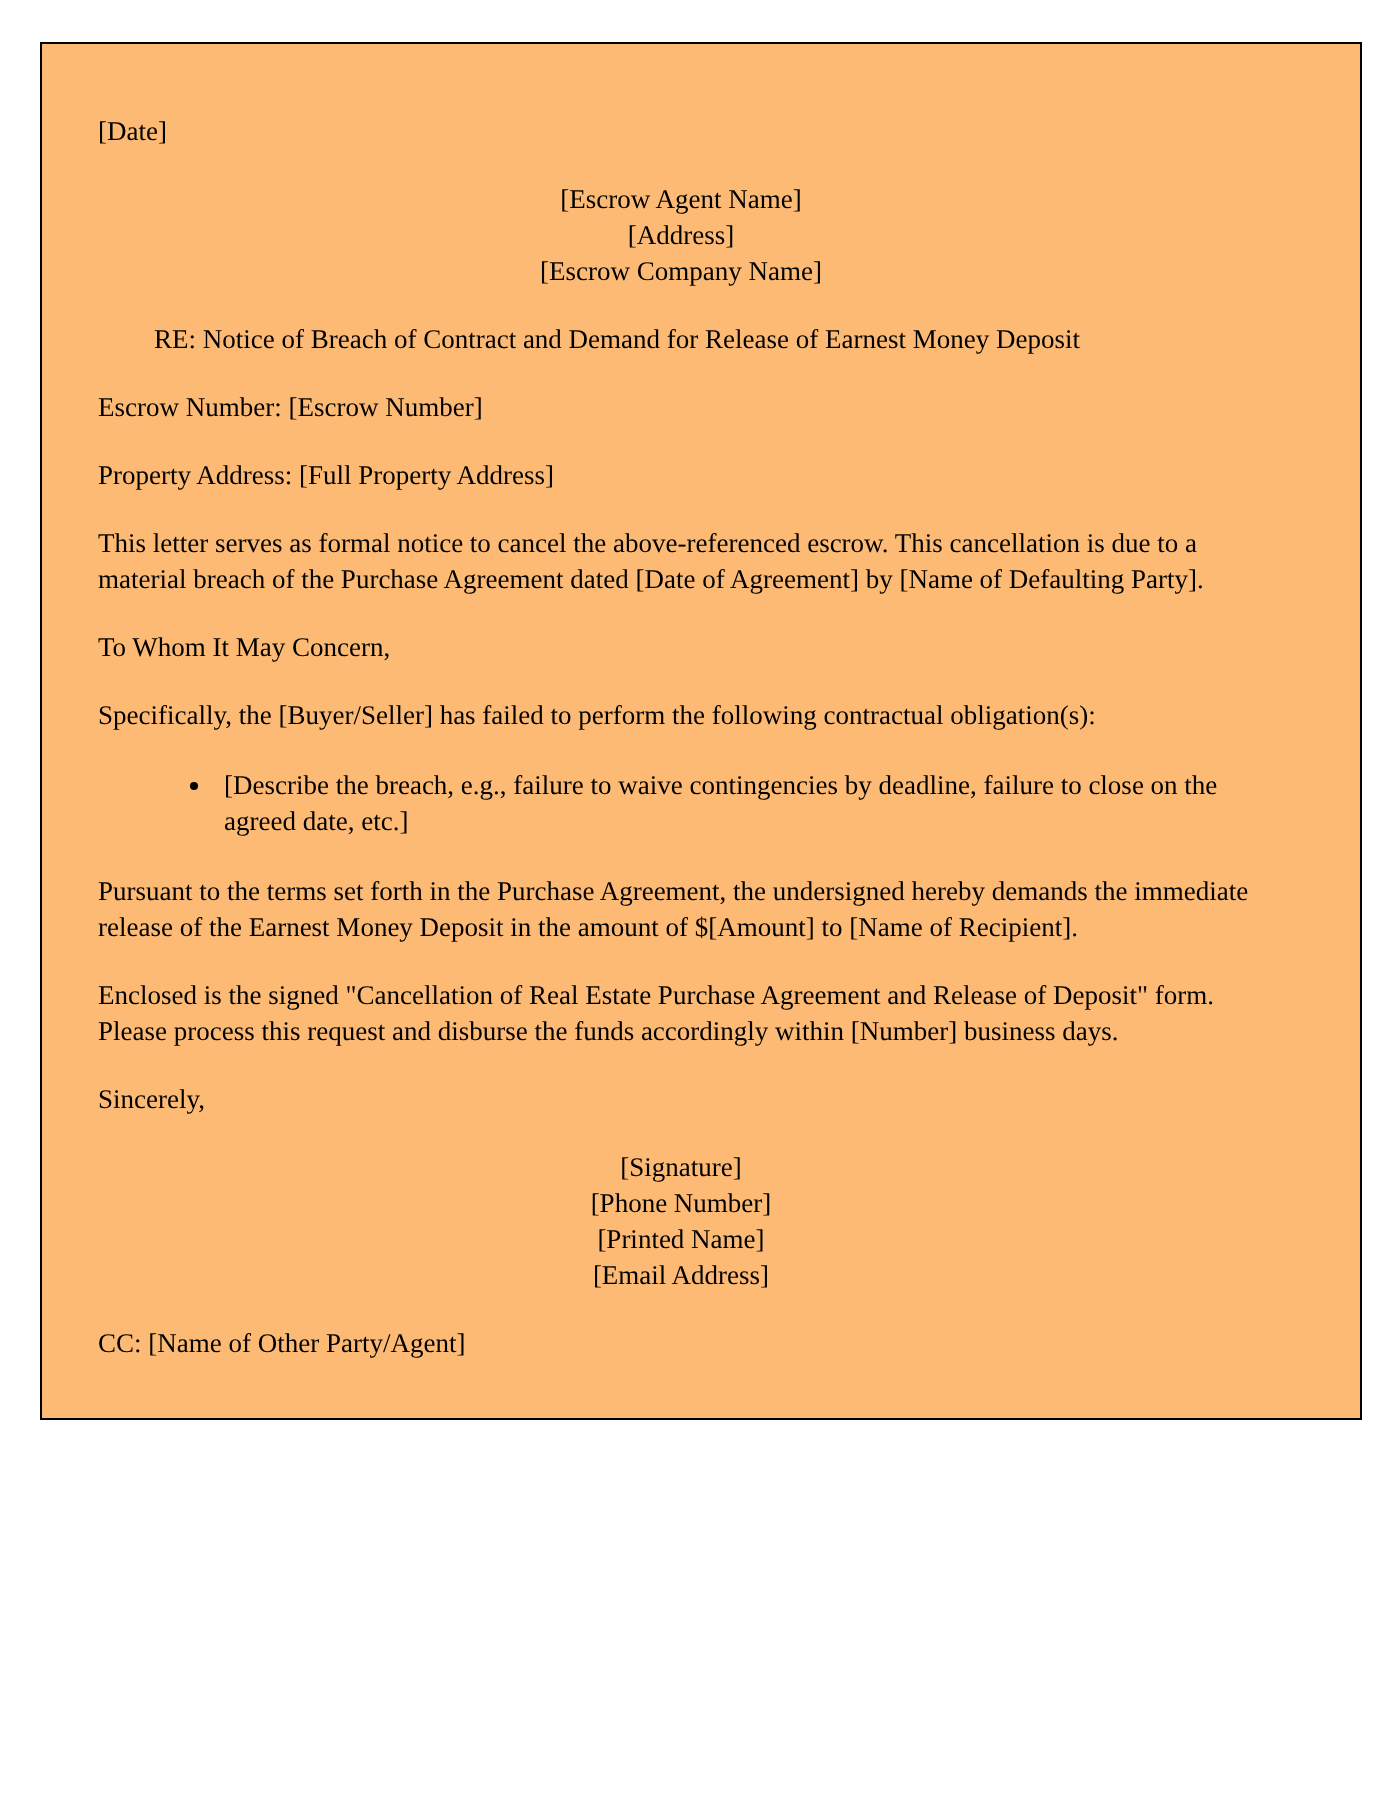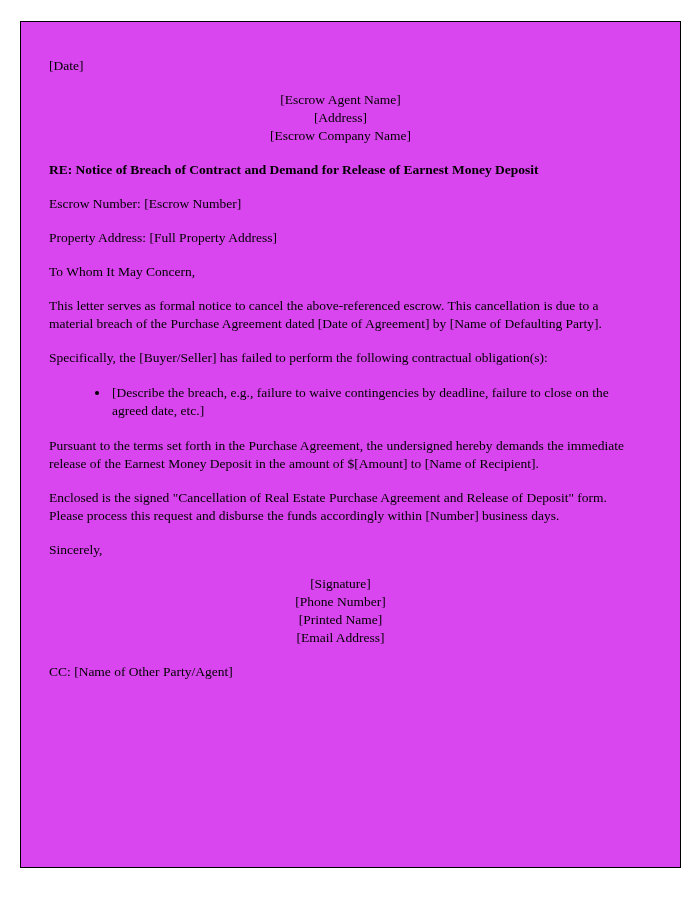--- a/index.html
+++ b/index.html
@@ -13,41 +13,42 @@
       position: relative;
       font-family: "Liberation Serif", serif;
       color: #000000;
       -webkit-font-smoothing: antialiased;
     }
     .page {
       position: absolute;
       left: 20px;
       top: 21px;
       width: 661px;
-      height: 847px;
+      height: 689px;
       box-sizing: border-box;
       border: 1px solid #000000;
-      background: #d946ef;
+      background: #fdba74;
       padding: 35px 48px 0 28px;
       overflow: hidden;
     }
     .line, .para {
       font-size: 13.5px;
       line-height: 18px;
       margin: 0 0 16px 0;
     }
     .block {
       margin: 0 0 16px 0;
     }
     .block .line {
       margin: 0;
       text-align: center;
     }
     .subject {
-      font-weight: bold;
+      font-weight: normal;
+      margin-left: 28px;
     }
     ul.bullet-list {
       margin: 0 0 16px 0;
       padding: 0 0 0 44px;
       list-style-type: disc;
     }
     ul.bullet-list li {
       font-size: 13.5px;
       line-height: 18px;
       margin: 17px;
@@ -66,23 +67,23 @@
     <p class="line">[Address]</p>
     <p class="line">[Escrow Company Name]</p>
   </div>
 
   <p class="para subject">RE: Notice of Breach of Contract and Demand for Release of Earnest Money Deposit</p>
 
   <p class="para">Escrow Number: [Escrow Number]</p>
 
   <p class="para">Property Address: [Full Property Address]</p>
 
+  <p class="para">This letter serves as formal notice to cancel the above-referenced escrow. This cancellation is due to a material breach of the Purchase Agreement dated [Date of Agreement] by [Name of Defaulting Party].</p>
+
   <p class="para">To Whom It May Concern,</p>
-
-  <p class="para">This letter serves as formal notice to cancel the above-referenced escrow. This cancellation is due to a material breach of the Purchase Agreement dated [Date of Agreement] by [Name of Defaulting Party].</p>
 
   <p class="para">Specifically, the [Buyer/Seller] has failed to perform the following contractual obligation(s):</p>
 
   <ul class="bullet-list">
     <li>[Describe the breach, e.g., failure to waive contingencies by deadline, failure to close on the agreed date, etc.]</li>
   </ul>
 
   <p class="para">Pursuant to the terms set forth in the Purchase Agreement, the undersigned hereby demands the immediate release of the Earnest Money Deposit in the amount of $[Amount] to [Name of Recipient].</p>
 
   <p class="para">Enclosed is the signed "Cancellation of Real Estate Purchase Agreement and Release of Deposit" form. Please process this request and disburse the funds accordingly within [Number] business days.</p>

